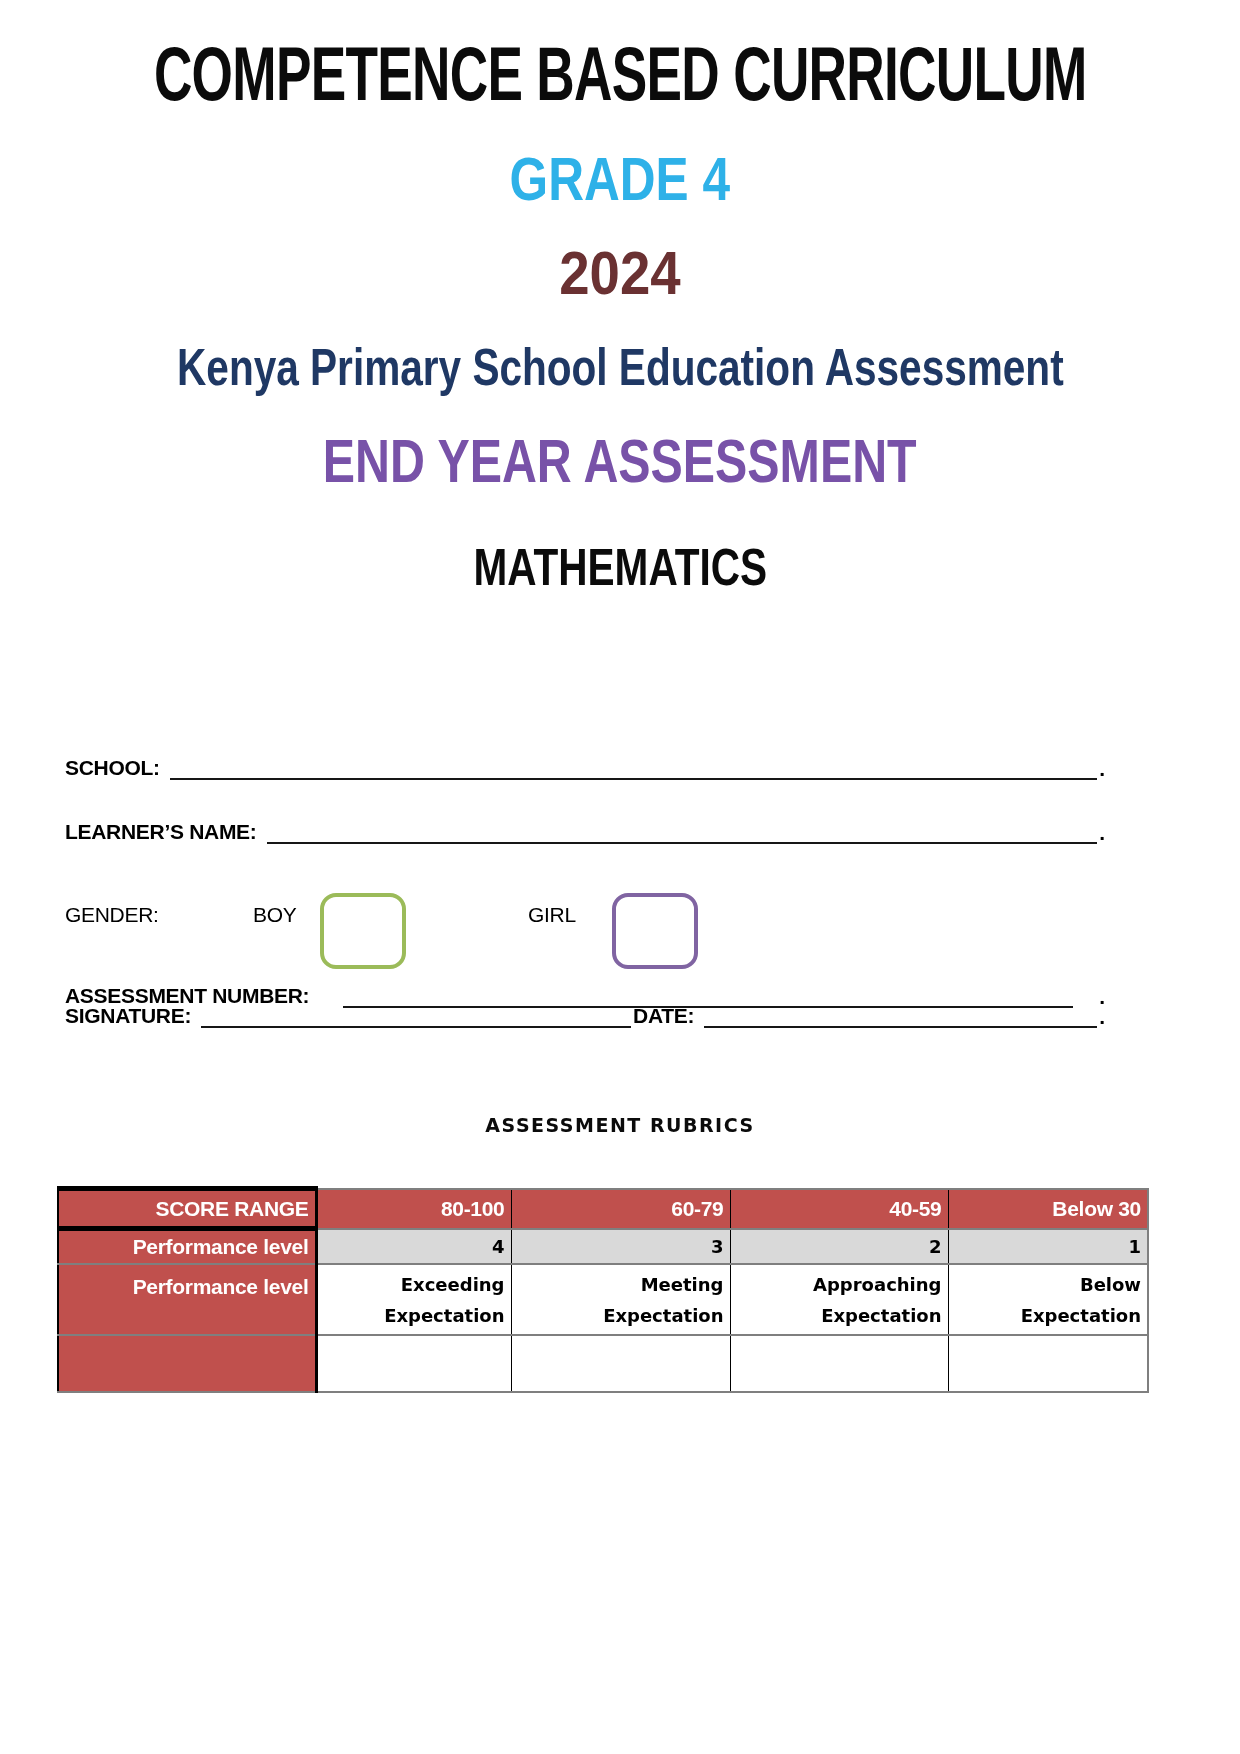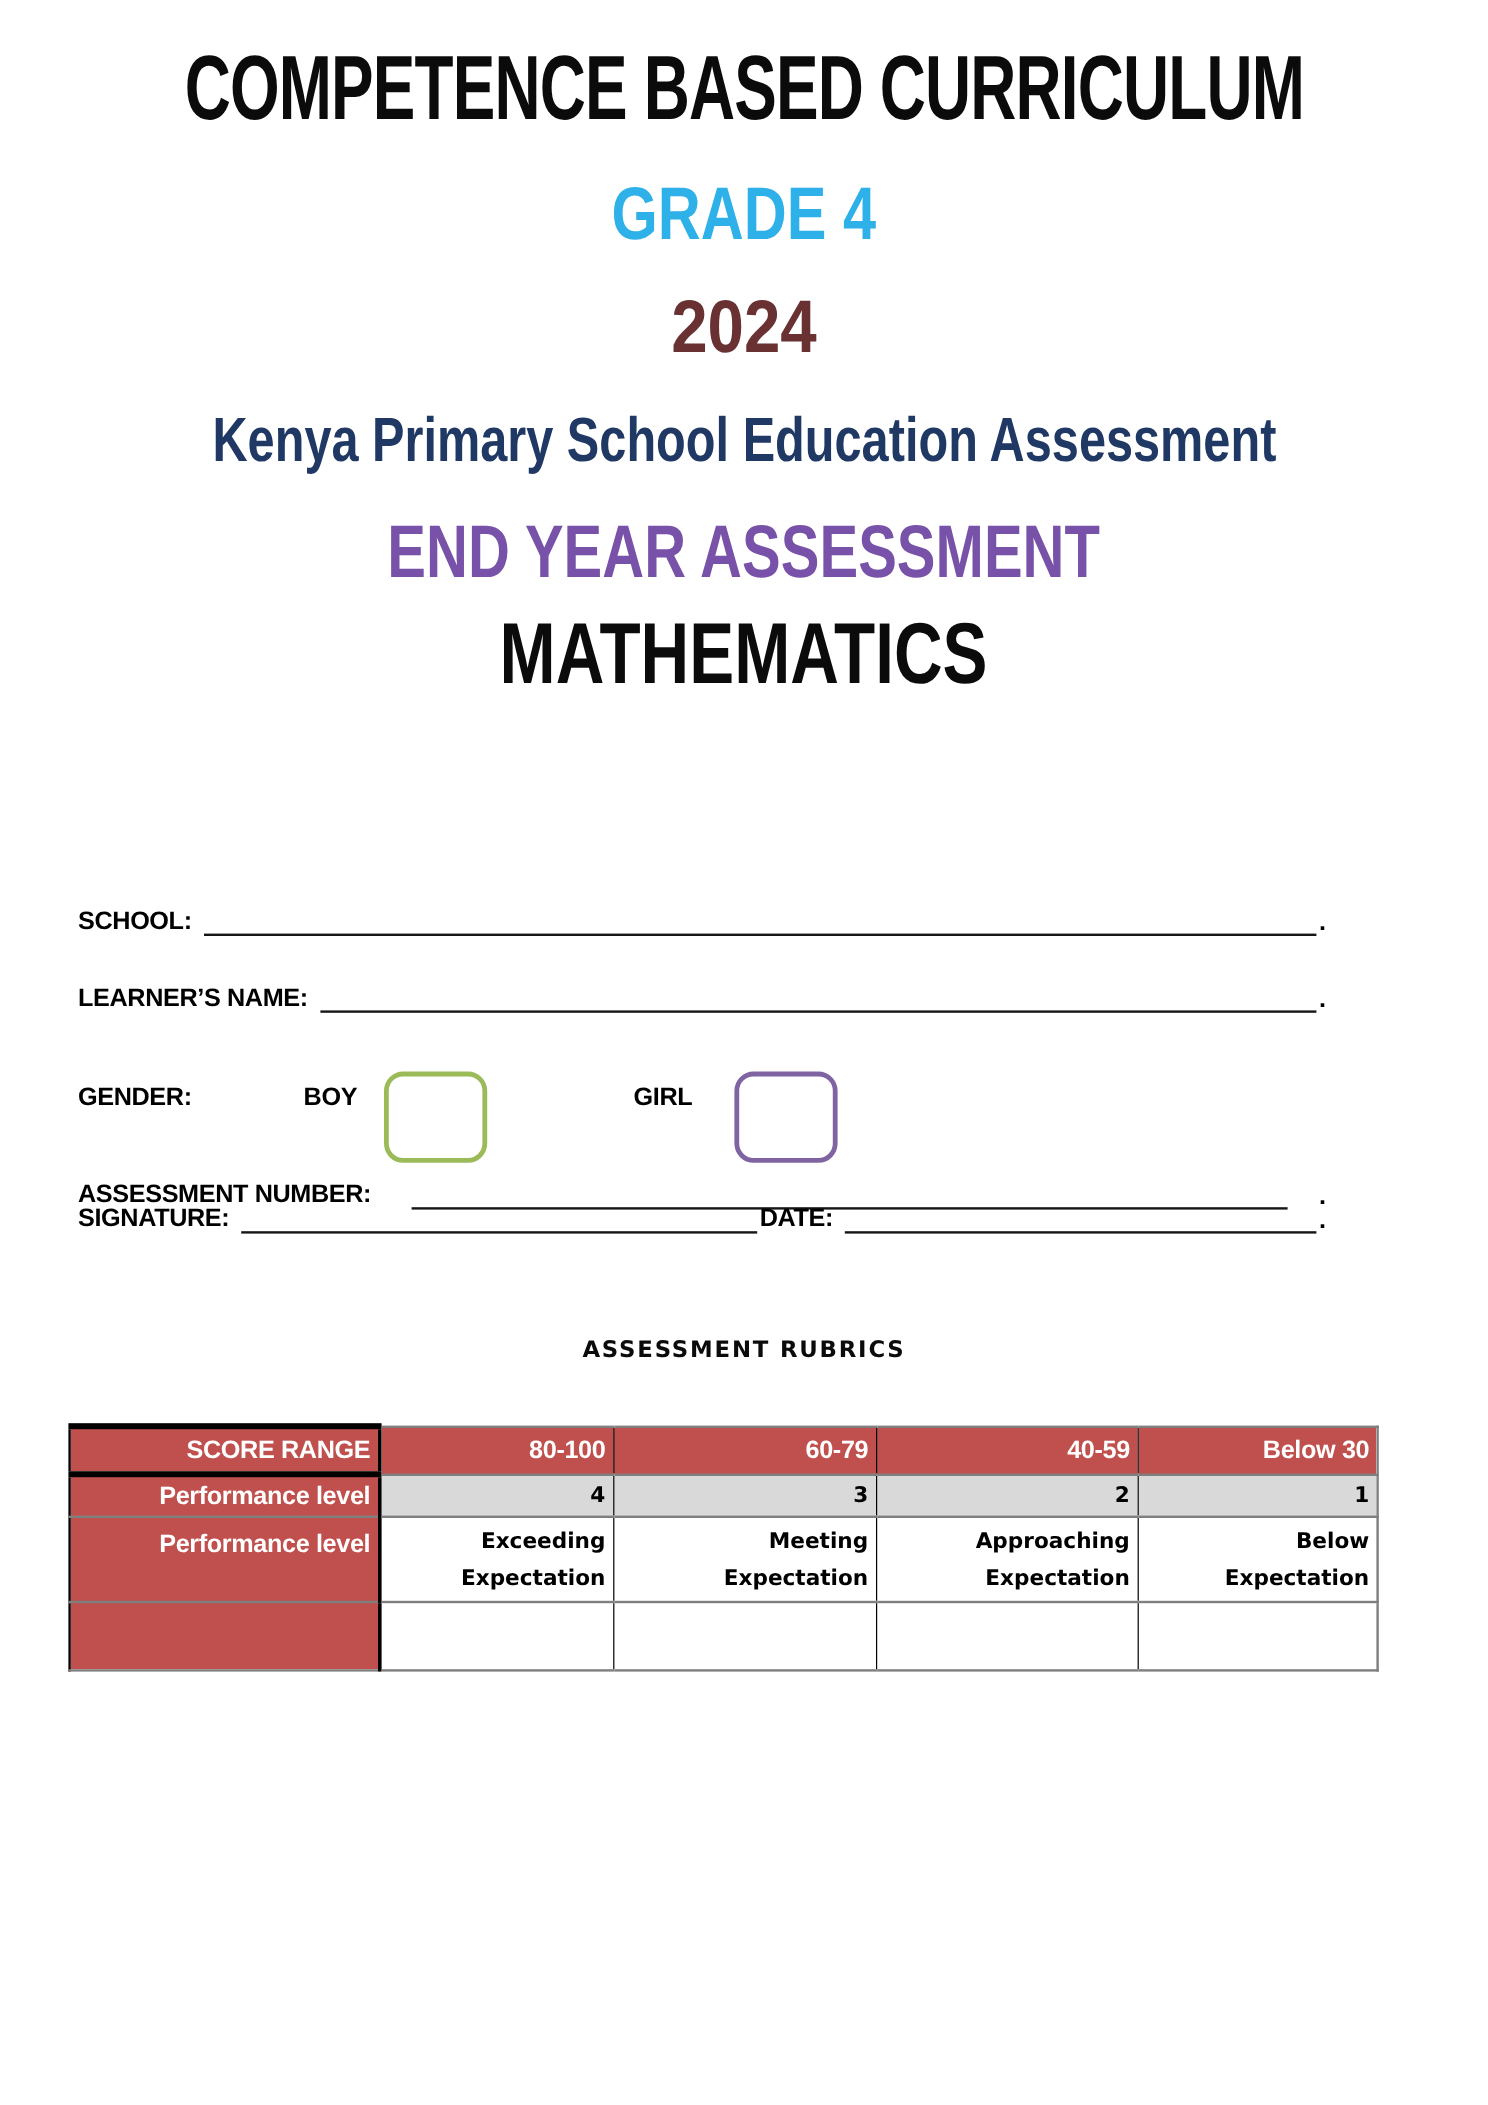--- a/index.html
+++ b/index.html
@@ -13,36 +13,36 @@
   .t-main    { top:34px;  font-size:76px; }
   .t-main .condense   { transform:scaleX(0.70); letter-spacing:-1px; color:#0b0b0b; }
   .t-grade   { top:146px; font-size:62px; }
   .t-grade .condense  { transform:scaleX(0.80); color:var(--grade-blue,#2EB1E8); }
   .t-year    { top:240px; font-size:62px; }
   .t-year .condense   { transform:scaleX(0.88); color:var(--year-maroon,#6A3132); }
   .t-org     { top:340px; font-size:52px; }
   .t-org .condense    { transform:scaleX(0.78); color:var(--org-navy,#1F3864); }
   .t-assess  { top:428px; font-size:62px; }
   .t-assess .condense { transform:scaleX(0.78); color:var(--assessment-purple,#7852A8); }
-  .t-subject { top:508px; font-size:72px; }
+  .t-subject { top:540px; font-size:52px; }
   .t-subject .condense{ transform:scaleX(0.78); color:#0b0b0b; }
 
   
   .field-row { position:absolute; left:65px; width:1040px; display:flex; align-items:flex-end; }
   .field-label { font-weight:bold; font-size:21px; letter-spacing:-0.3px; color:#000; white-space:nowrap; padding-right:10px; line-height:1.2; }
   .fill-line { flex:1 1 auto; height:26px; border-bottom:2.5px solid #161616; }
   .fill-line.fixed { flex:0 0 auto; }
   .dot { font-weight:bold; font-size:21px; line-height:1.1; margin-left:2px; }
   .row-school { top:752px; }
   .row-learner { top:816px; }
   .row-gender { top:893px; height:86px; }
   .row-assessnum { top:980px;gap:24px; }
   .row-signature { top:1000px; }
   .gender-abs { position:absolute; bottom:auto; }
-  .g-label { top:10px; font-weight:bold; font-size:21px; letter-spacing:-0.3px; }
+  .g-label { top:10px; font-weight:normal; font-size:21px; letter-spacing:-0.3px; }
   .pos-gender { left:0; }
   .pos-boy { left:188px; }
   .pos-girl { left:463px; }
   .checkbox {
     position:absolute; top:0; width:86px; height:76px; background:#fff;
     border-radius:16px; box-sizing:border-box;
   }
   .box-boy  { left:255px; border:4px solid var(--boy-box-green,#9BBB59); }
   .box-girl { left:547px; border:4px solid var(--girl-box-purple,#8064A2); }
 

